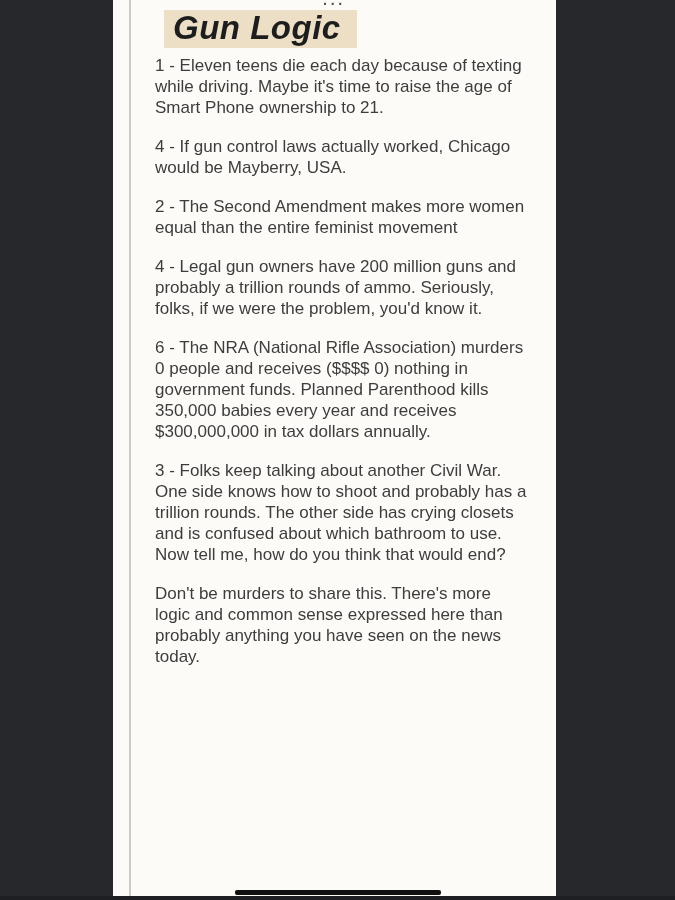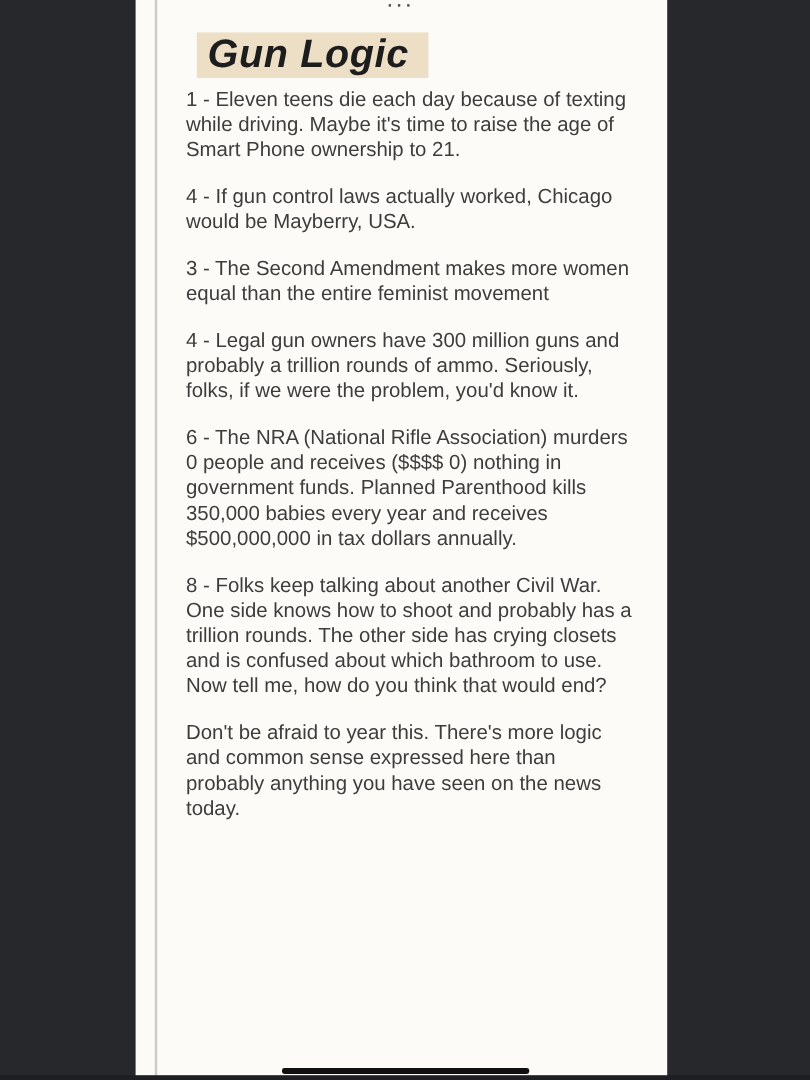--- a/index.html
+++ b/index.html
@@ -45,21 +45,21 @@
     font-size: 14px;
     font-weight: bold;
     letter-spacing: 3px;
     color: #4d4f4e;
     line-height: 12px;
     cursor: pointer;
     user-select: none;
   }
   .title {
     display: inline-block;
-    margin: 27px 0 0 51px;
+    margin: 10px 0 0 51px;
     padding: 0 16px 2px 9px;
     background: #ecdfc6;
     color: #1d1d1d;
     font-style: italic;
     font-weight: bold;
     font-size: 33px;
     line-height: 36px;
     letter-spacing: 0.5px;
   }
   .body {
@@ -97,24 +97,24 @@
 <div class="backdrop">
   <div class="page">
 
     <div class="dots">···</div>
 
     <h1 class="title">Gun Logic</h1>
 
     <div class="body">
       <p>1 - Eleven teens die each day because of texting while driving. Maybe it's time to raise the age of Smart Phone ownership to 21.</p>
       <p>4 - If gun control laws actually worked, Chicago would be Mayberry, USA.</p>
-      <p>3 - The Second Amendment makes more women equal than the entire feminist movement</p>
-      <p>4 - Legal gun owners have 300 million guns and probably a trillion rounds of ammo. Seriously, folks, if we were the problem, you'd know it.</p>
-      <p>6 - The NRA (National Rifle Association) murders 0 people and receives ($$$$ 0) nothing in government funds. Planned Parenthood kills 350,000 babies every year and receives $500,000,000 in tax dollars annually.</p>
-      <p>8 - Folks keep talking about another Civil War. One side knows how to shoot and probably has a trillion rounds. The other side has crying closets and is confused about which bathroom to use. Now tell me, how do you think that would end?</p>
-      <p>Don't be afraid to year this. There's more logic and common sense expressed here than probably anything you have seen on the news today.</p>
+      <p>2 - The Second Amendment makes more women equal than the entire feminist movement</p>
+      <p>4 - Legal gun owners have 200 million guns and probably a trillion rounds of ammo. Seriously, folks, if we were the problem, you'd know it.</p>
+      <p>6 - The NRA (National Rifle Association) murders 0 people and receives ($$$$ 0) nothing in government funds. Planned Parenthood kills 350,000 babies every year and receives $300,000,000 in tax dollars annually.</p>
+      <p>3 - Folks keep talking about another Civil War. One side knows how to shoot and probably has a trillion rounds. The other side has crying closets and is confused about which bathroom to use. Now tell me, how do you think that would end?</p>
+      <p>Don't be murders to share this. There's more logic and common sense expressed here than probably anything you have seen on the news today.</p>
     </div>
 
     <div class="divider"></div>
   </div>
 
   <div class="bottom-strip"></div>
 </div>
 
 </body></html>

